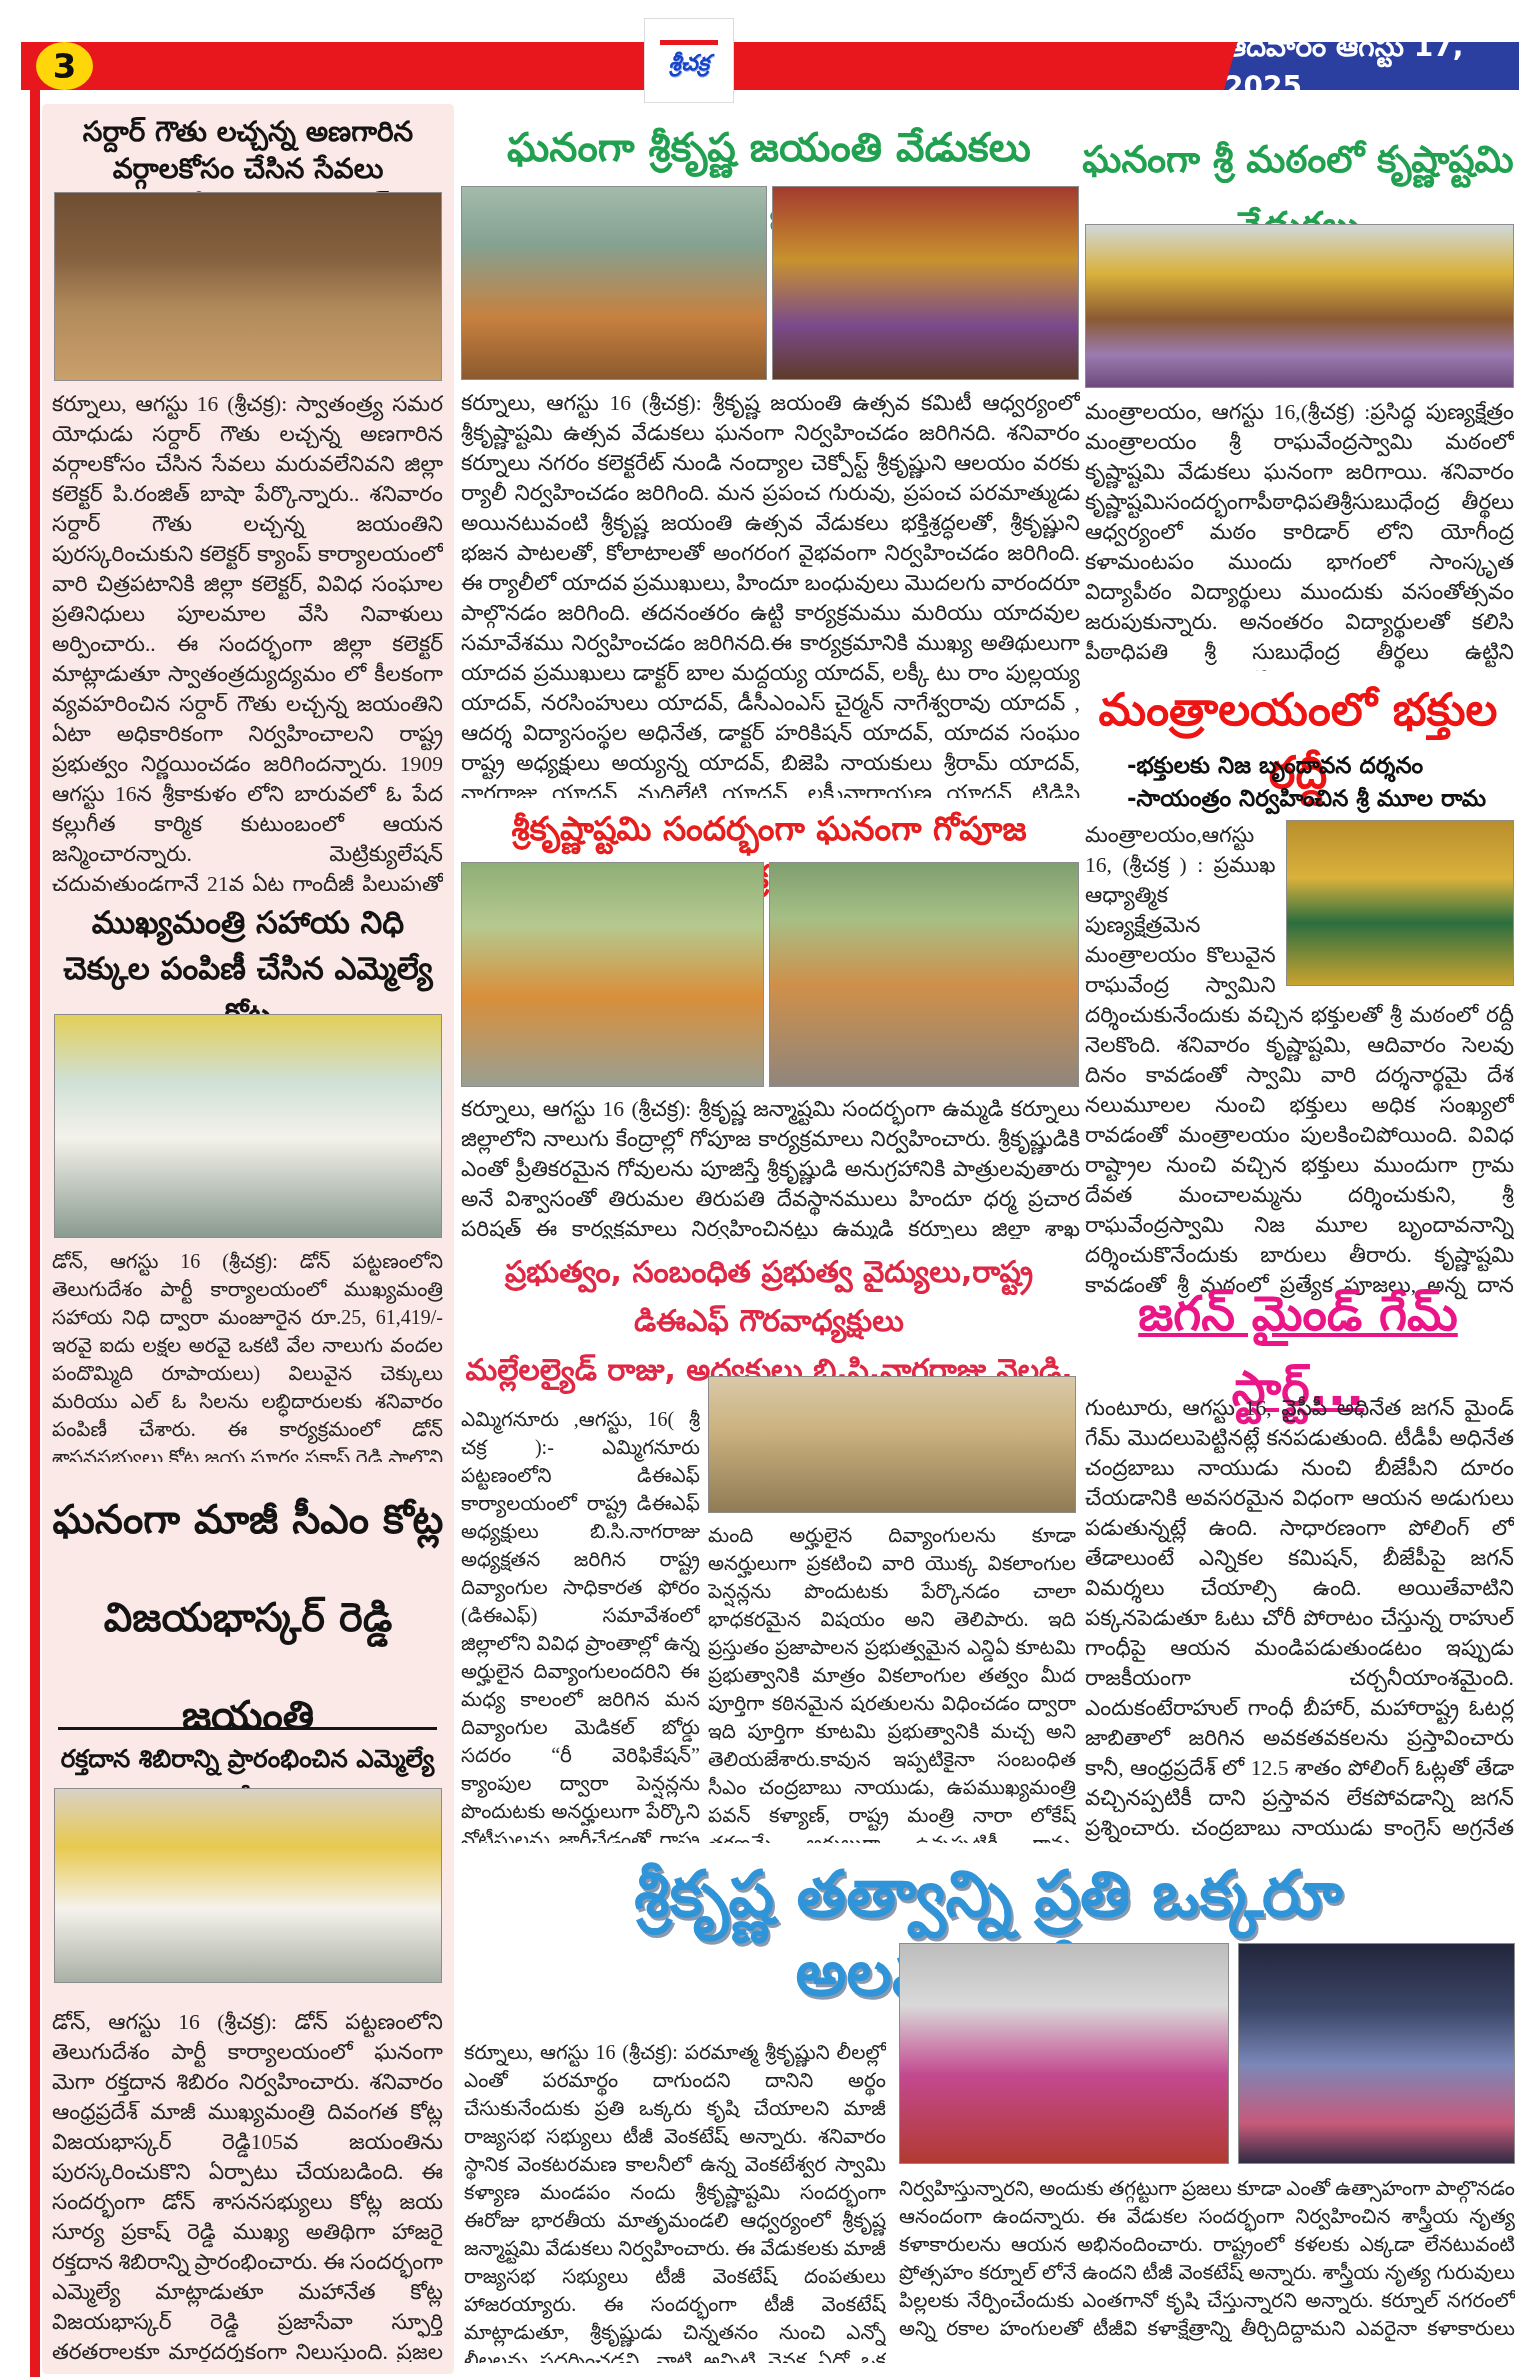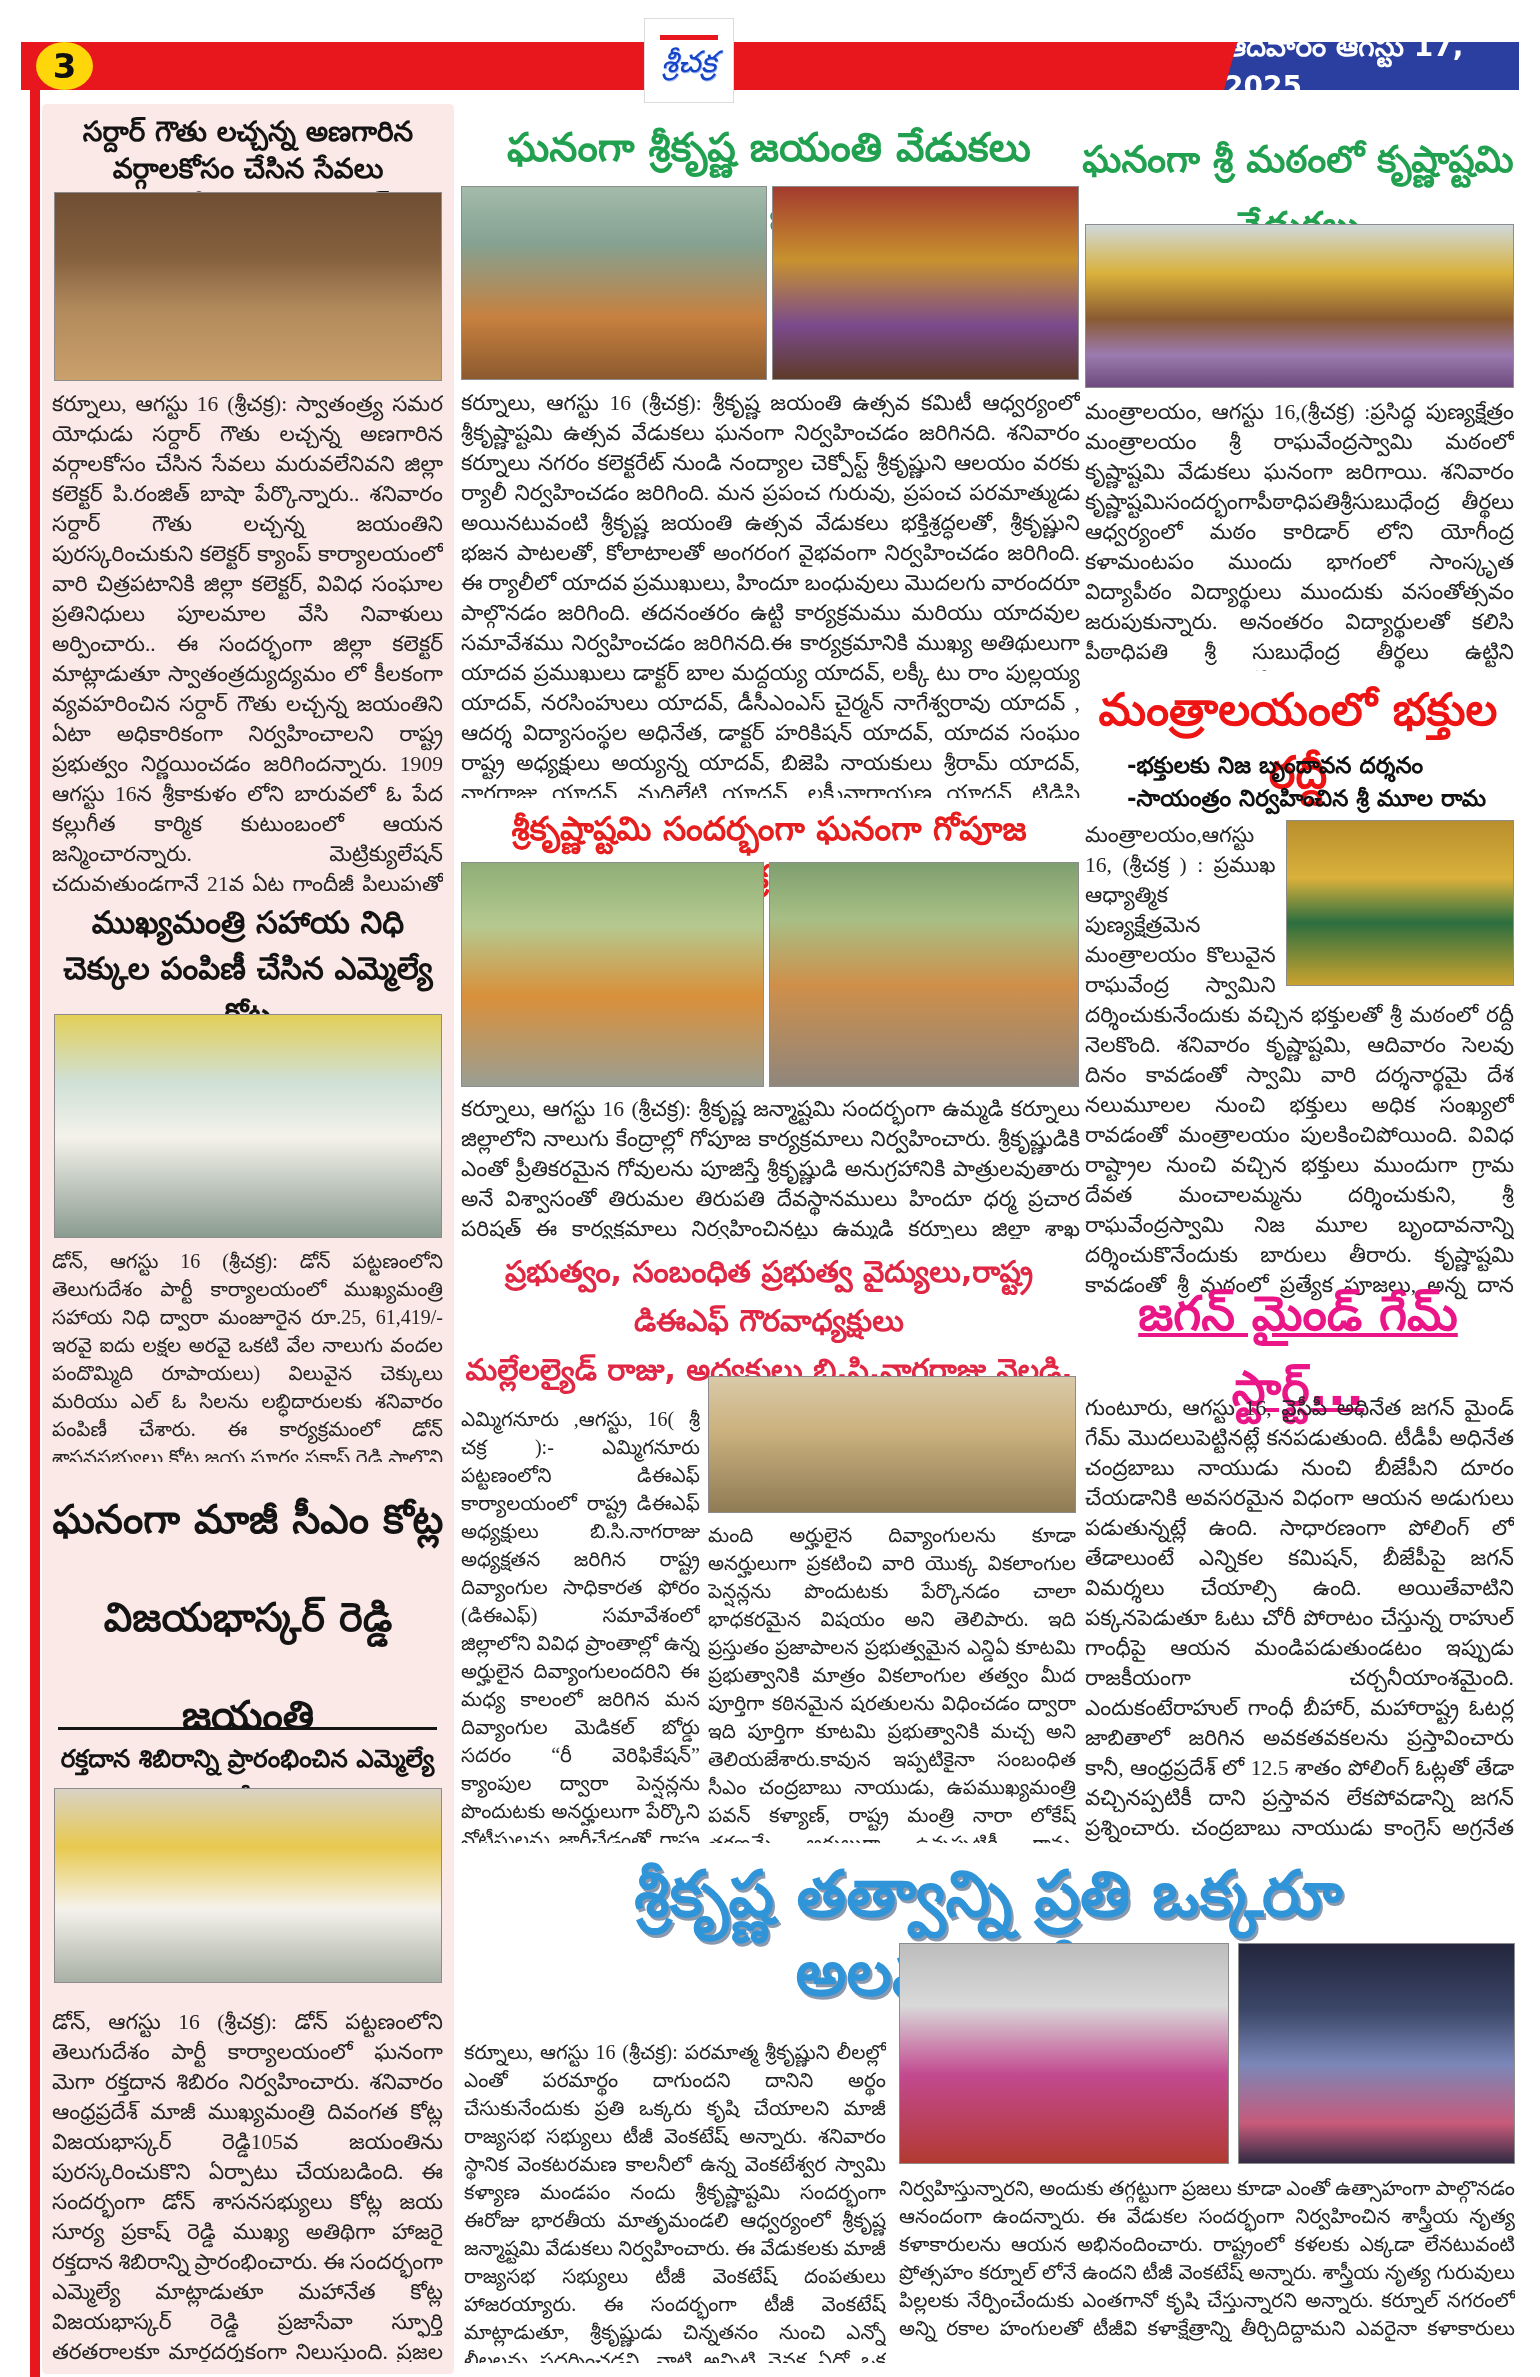--- a/index.html
+++ b/index.html
@@ -13,21 +13,21 @@
   .body-small{font-size:20px;line-height:28px;color:#242424;word-break:break-word;}
   .headline{font-family:"DejaVu Sans",sans-serif;font-weight:bold;}
   .photo{border:0.7px solid #8c8c8c;box-sizing:border-box;}
   
   .band{background:#e8161d;}
   .page-num{background:#ffd60a;border-radius:50%;display:flex;align-items:center;justify-content:center;
             font-family:"DejaVu Sans",sans-serif;font-weight:bold;font-size:34px;color:#111;}
   .logo-box{background:#ffffff;border:0.7px solid #dcdcdc;display:flex;flex-direction:column;align-items:center;
             justify-content:center;gap:4.5px;}
   .logo-redbar{width:58px;height:5.2px;background:#e8161d;}
-  .logo-script{font-family:"DejaVu Sans",sans-serif;font-style:italic;font-weight:normal;font-size:30px;
+  .logo-script{font-family:"DejaVu Sans",sans-serif;font-style:italic;font-weight:bold;font-size:22px;
                color:#1544c8;text-shadow:0.7px 0.7px 0 #9db4ef;}
   .date-box{background:#2b3fa0;clip-path:polygon(13.4px 0,100% 0,100% 100%,0 100%);
             display:flex;align-items:center;justify-content:center;color:#fff;
             font-family:"DejaVu Sans",sans-serif;font-weight:bold;font-size:28px;}
   
   .ph1{background:linear-gradient(180deg,#6f4e33 0%,#86613f 35%,#b18a5c 62%,#caa06b 100%);}
   .ph2{background:linear-gradient(180deg,#e3cf58 0%,#cfe0d6 30%,#f4f2ea 55%,#8a9b90 100%);}
   .ph3{background:linear-gradient(180deg,#d9d2c6 0%,#e8c94f 30%,#f5f2ec 62%,#a9b0a5 100%);}
   .ph4{background:linear-gradient(180deg,#a3bbab 0%,#85a191 30%,#c7803f 68%,#8c5a2f 100%);}
   .ph5{background:linear-gradient(180deg,#a33b2e 0%,#c8922f 38%,#7a4a8c 72%,#5e3b2a 100%);}

